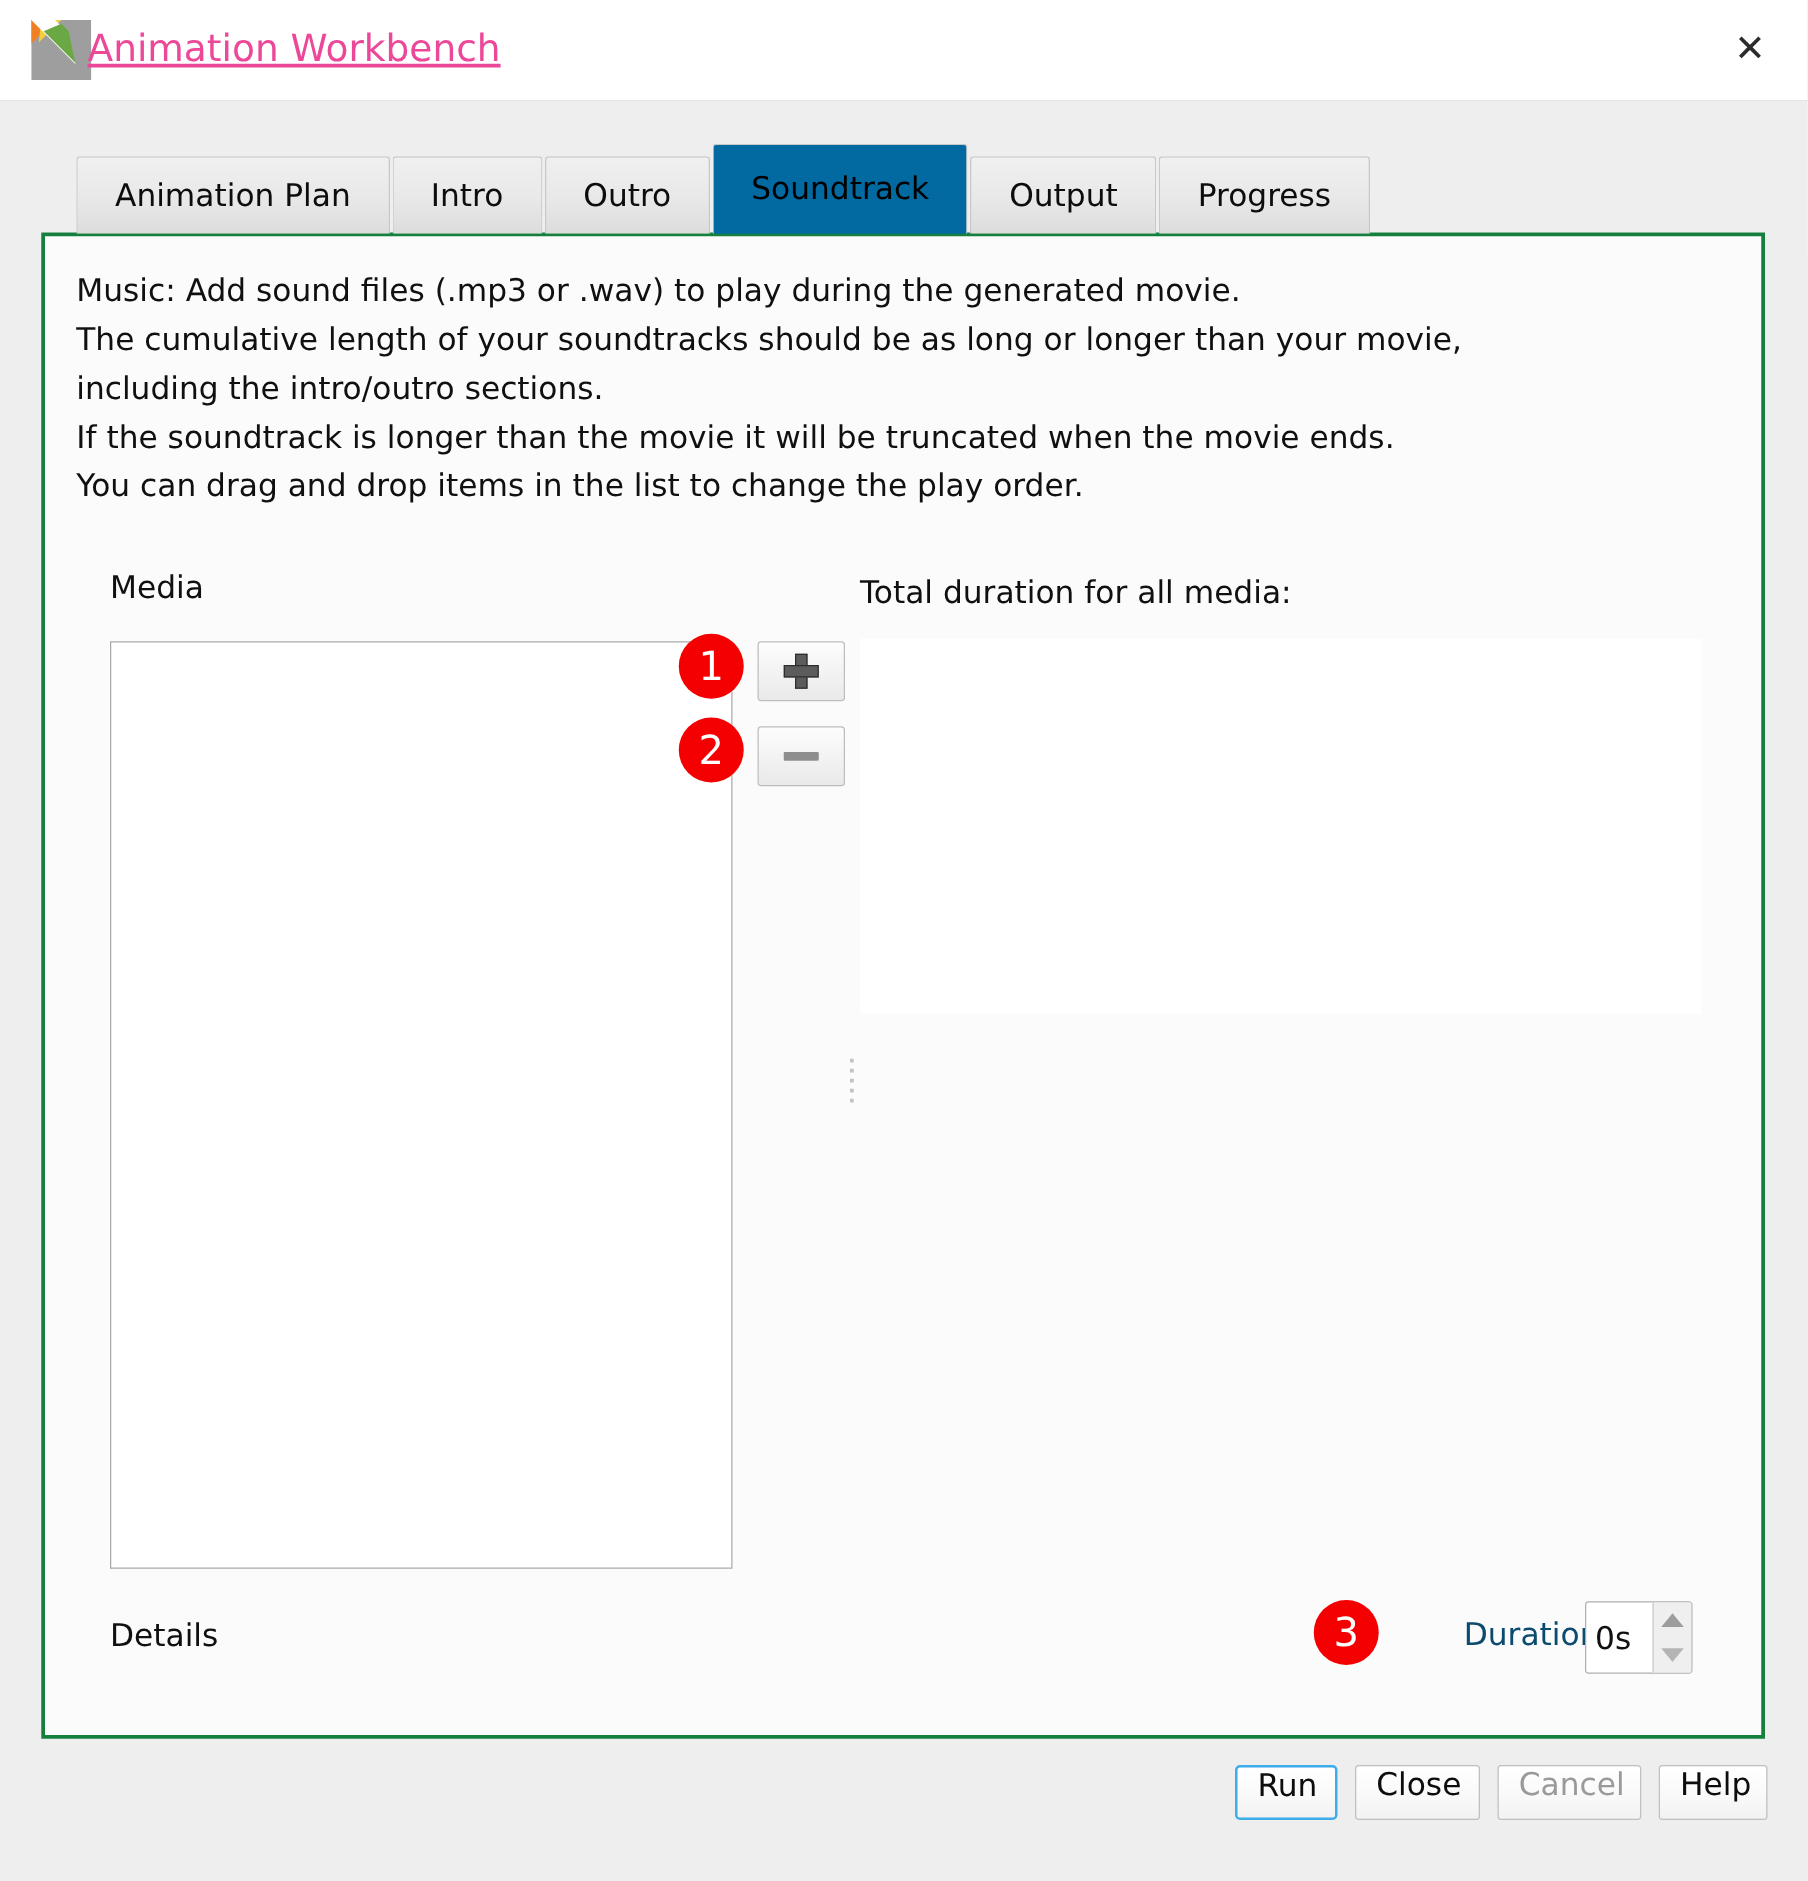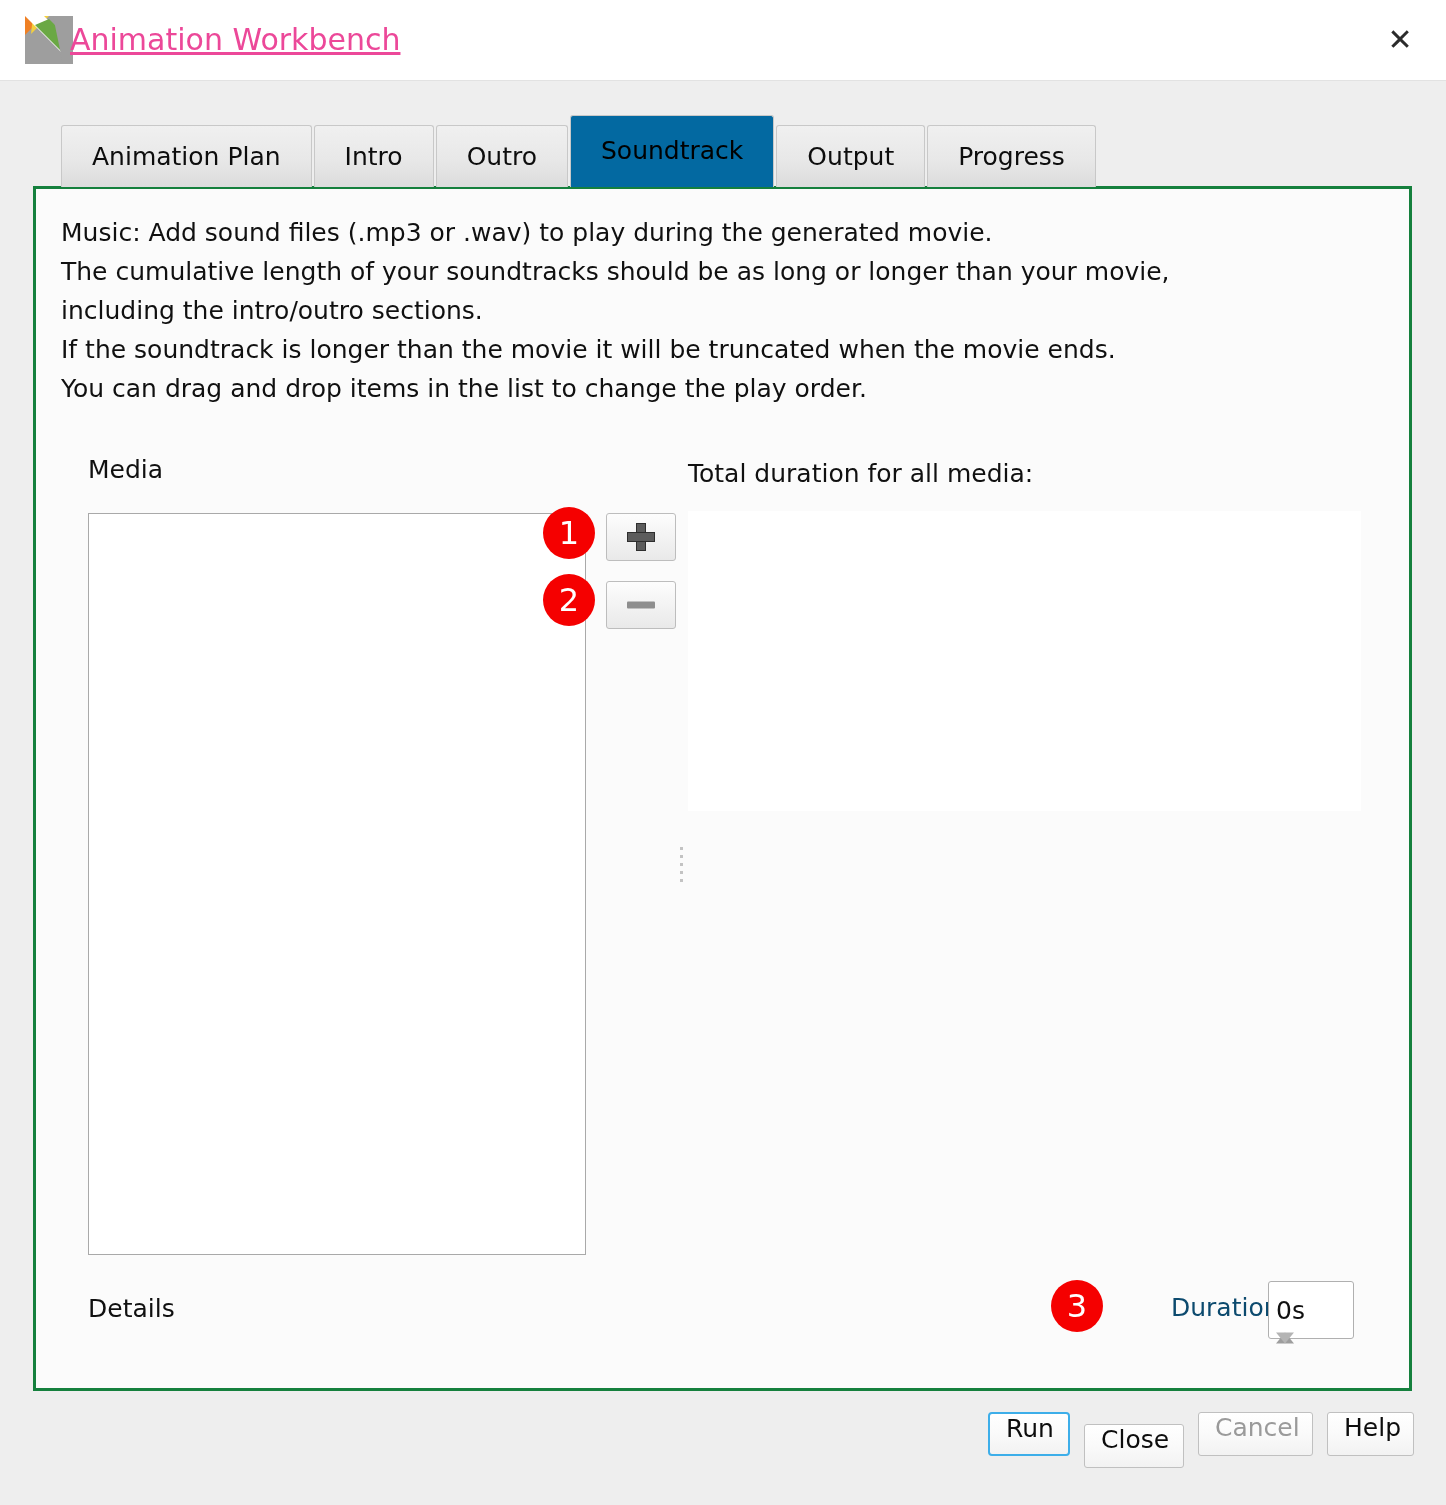--- a/index.html
+++ b/index.html
@@ -198,21 +198,20 @@
   }
   #duration-spinner {
     position: absolute;
     left: 1232px; top: 1092px;
     width: 86px; height: 58px;
     border: 1px solid #b0b0b0;
     border-radius: 3px;
     background: #ffffff;
     box-sizing: border-box;
     display: flex;
-    flex-direction: column;
   }
   #duration-input {
     flex: 1;
     border: none;
     outline: none;
     background: transparent;
     font-family: "DejaVu Sans", "Liberation Sans", sans-serif;
     font-size: 25px;
     color: #111111;
     padding: 0 0 0 7px;
@@ -261,21 +260,21 @@
     border-radius: 3px;
     box-sizing: border-box;
     cursor: pointer;
     padding: 0 16px;
   }
   #btn-run {
     left: 988px; width: 82px;
     border: 2px solid #3daee9;
     border-radius: 4px;
   }
-  #btn-close  { left: 1084px; width: 100px; margin-top: 12px; }
+  #btn-close  { left: 1084px; width: 100px; }
   #btn-cancel { left: 1198px; width: 115px; color: #9a9a9a; }
   #btn-help   { left: 1327px; width: 87px; }
 
   
   .badge {
     position: absolute;
     width: 52px; height: 52px;
     border-radius: 50%;
     background: #f50000;
     color: #ffffff;

